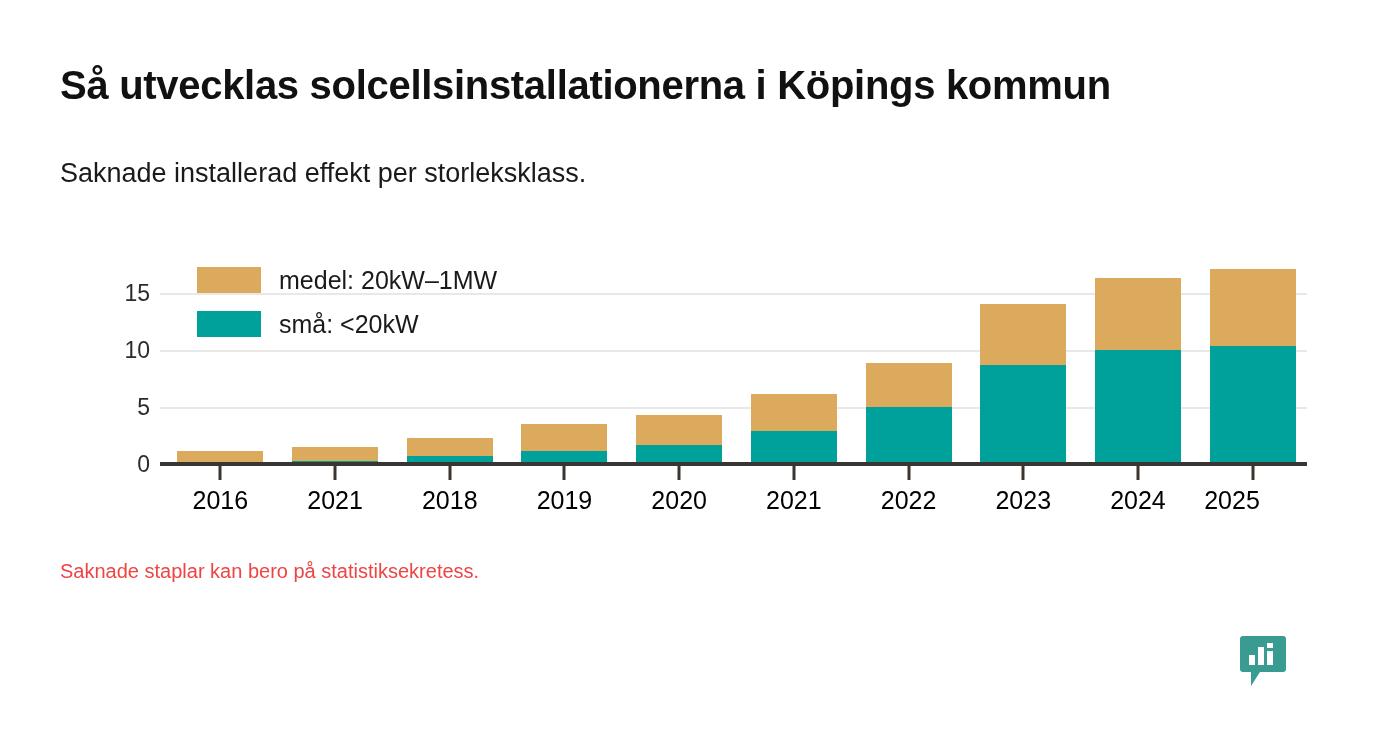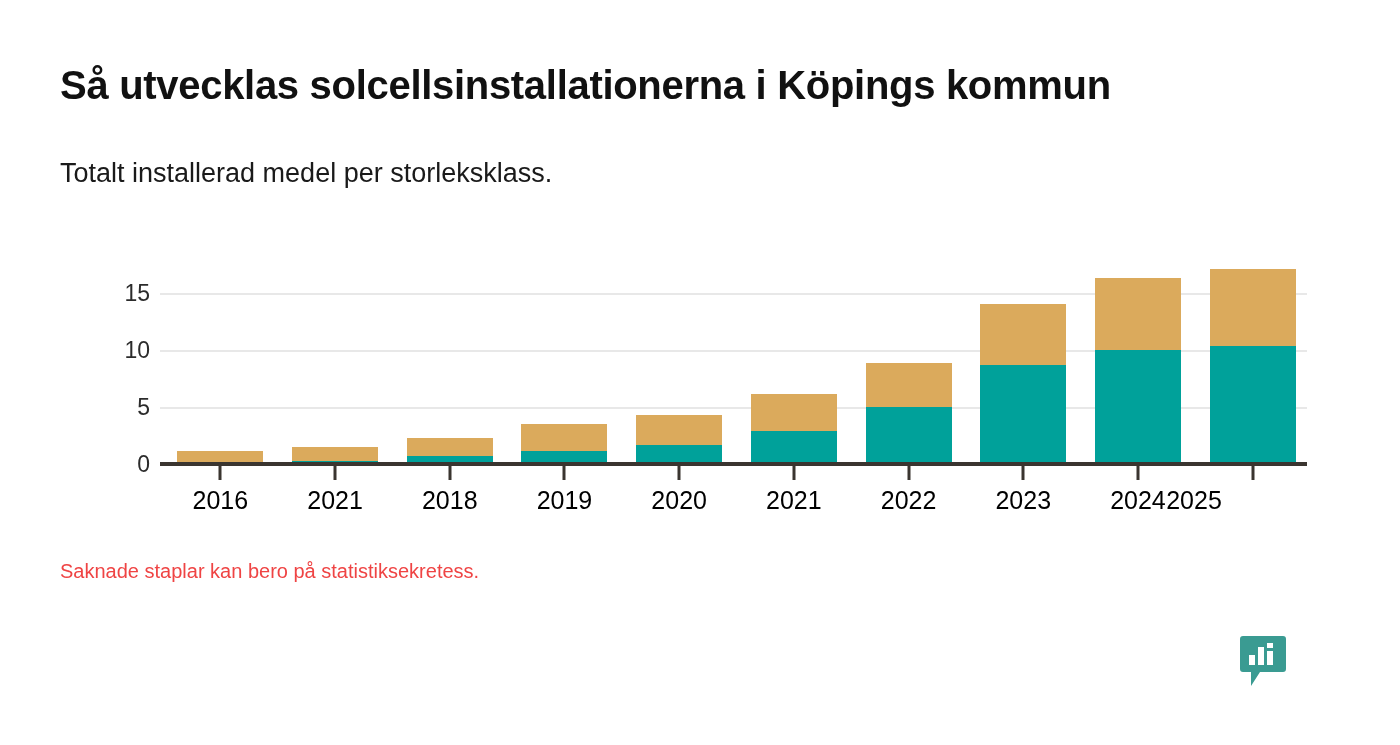--- a/index.html
+++ b/index.html
@@ -164,21 +164,21 @@
     letter-spacing: -0.4px;
     white-space: nowrap;
   }
 </style>
 </head>
 <body>
 
 <div id="root">
 
   <div id="chart-title">Så utvecklas solcellsinstallationerna i Köpings kommun</div>
-  <div id="chart-subtitle">Totalt installerad medel per storleksklass.</div>
+  <div id="chart-subtitle">Saknade installerad effekt per storleksklass.</div>
 
   <div id="plot-area">
     <div id="gridlines-layer">
         <div class="gridline" style="top: 142.857px;"></div>
         <div class="gridline" style="top: 85.7143px;"></div>
         <div class="gridline" style="top: 28.5714px;"></div>
       </div>
     <div id="yticks-layer">
         <div class="ytick-label" style="top: 200px;">0</div>
         <div class="ytick-label" style="top: 142.857px;">5</div>
@@ -240,25 +240,35 @@
         <div class="xtick-label" style="left: 519.15px; margin-left: -70px; transform: none;">2020</div>
         <div class="xtick-mark" style="left: 633.85px;"></div>
         <div class="xtick-label" style="left: 633.85px; margin-left: -70px; transform: none;">2021</div>
         <div class="xtick-mark" style="left: 748.55px;"></div>
         <div class="xtick-label" style="left: 748.55px; margin-left: -70px; transform: none;">2022</div>
         <div class="xtick-mark" style="left: 863.25px;"></div>
         <div class="xtick-label" style="left: 863.25px; margin-left: -70px; transform: none;">2023</div>
         <div class="xtick-mark" style="left: 977.95px;"></div>
         <div class="xtick-label" style="left: 977.95px; margin-left: -70px; transform: none;">2024</div>
         <div class="xtick-mark" style="left: 1092.65px;"></div>
-        <div class="xtick-label" style="left: 1034px; margin-left: -70px; transform: none;">2025</div>
+        <div class="xtick-label" style="left: 1072px; margin-left: -70px; transform: none;">2025</div>
       </div>
     <div id="axis-baseline"></div>
   </div>
 
+  <div id="legend">
+      <div class="legend-item">
+        <span class="legend-swatch" style="background: rgb(219, 170, 92);"></span>
+        <span class="legend-label">medel: 20kW–1MW</span>
+      </div>
+      <div class="legend-item">
+        <span class="legend-swatch" style="background: rgb(0, 161, 154);"></span>
+        <span class="legend-label">små: &lt;20kW</span>
+      </div>
+    </div>
 
   <div id="footnote">Saknade staplar kan bero på statistiksekretess.</div>
 
   <div id="logo">
     <svg id="logo-mark" viewBox="0 0 46 50">
       <path d="M3 0 H43 A3 3 0 0 1 46 3 V33 A3 3 0 0 1 43 36 H20 L11 50 L11 36 H3 A3 3 0 0 1 0 33 V3 A3 3 0 0 1 3 0 Z" fill="#3a9b92"></path>
       <rect x="9" y="19" width="6" height="10" fill="#ffffff"></rect>
       <rect x="18" y="11" width="6" height="18" fill="#ffffff"></rect>
       <rect x="27" y="15" width="6" height="14" fill="#ffffff"></rect>
       <rect x="27" y="7" width="6" height="5" fill="#ffffff"></rect>

